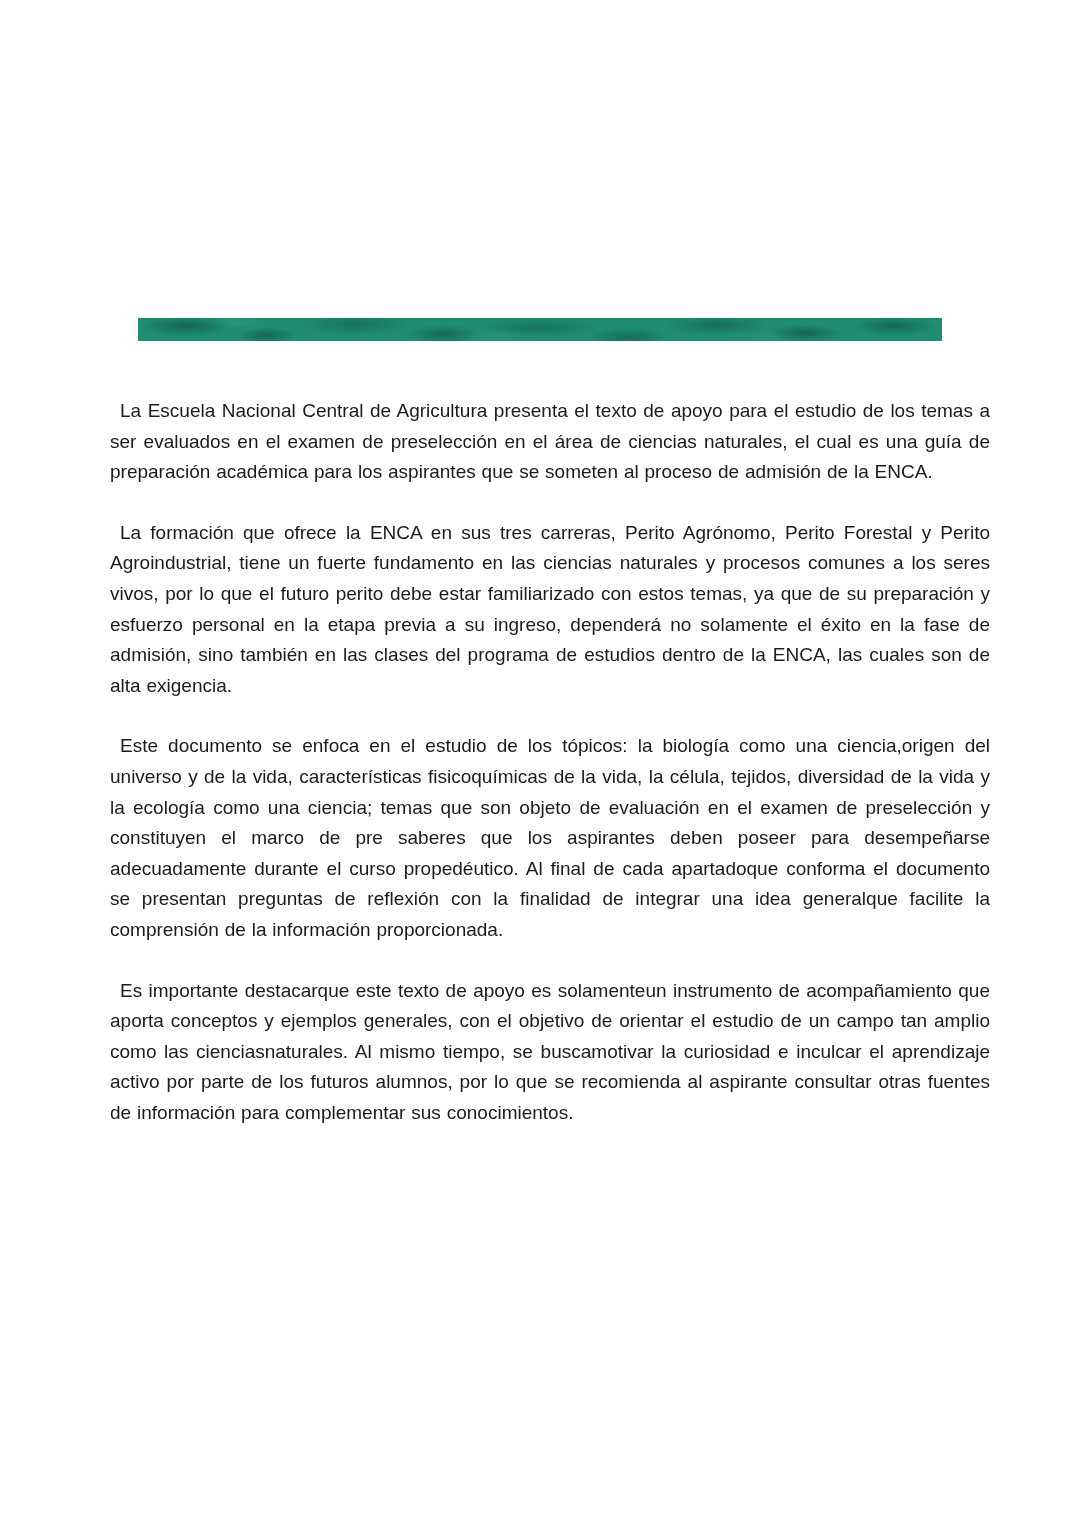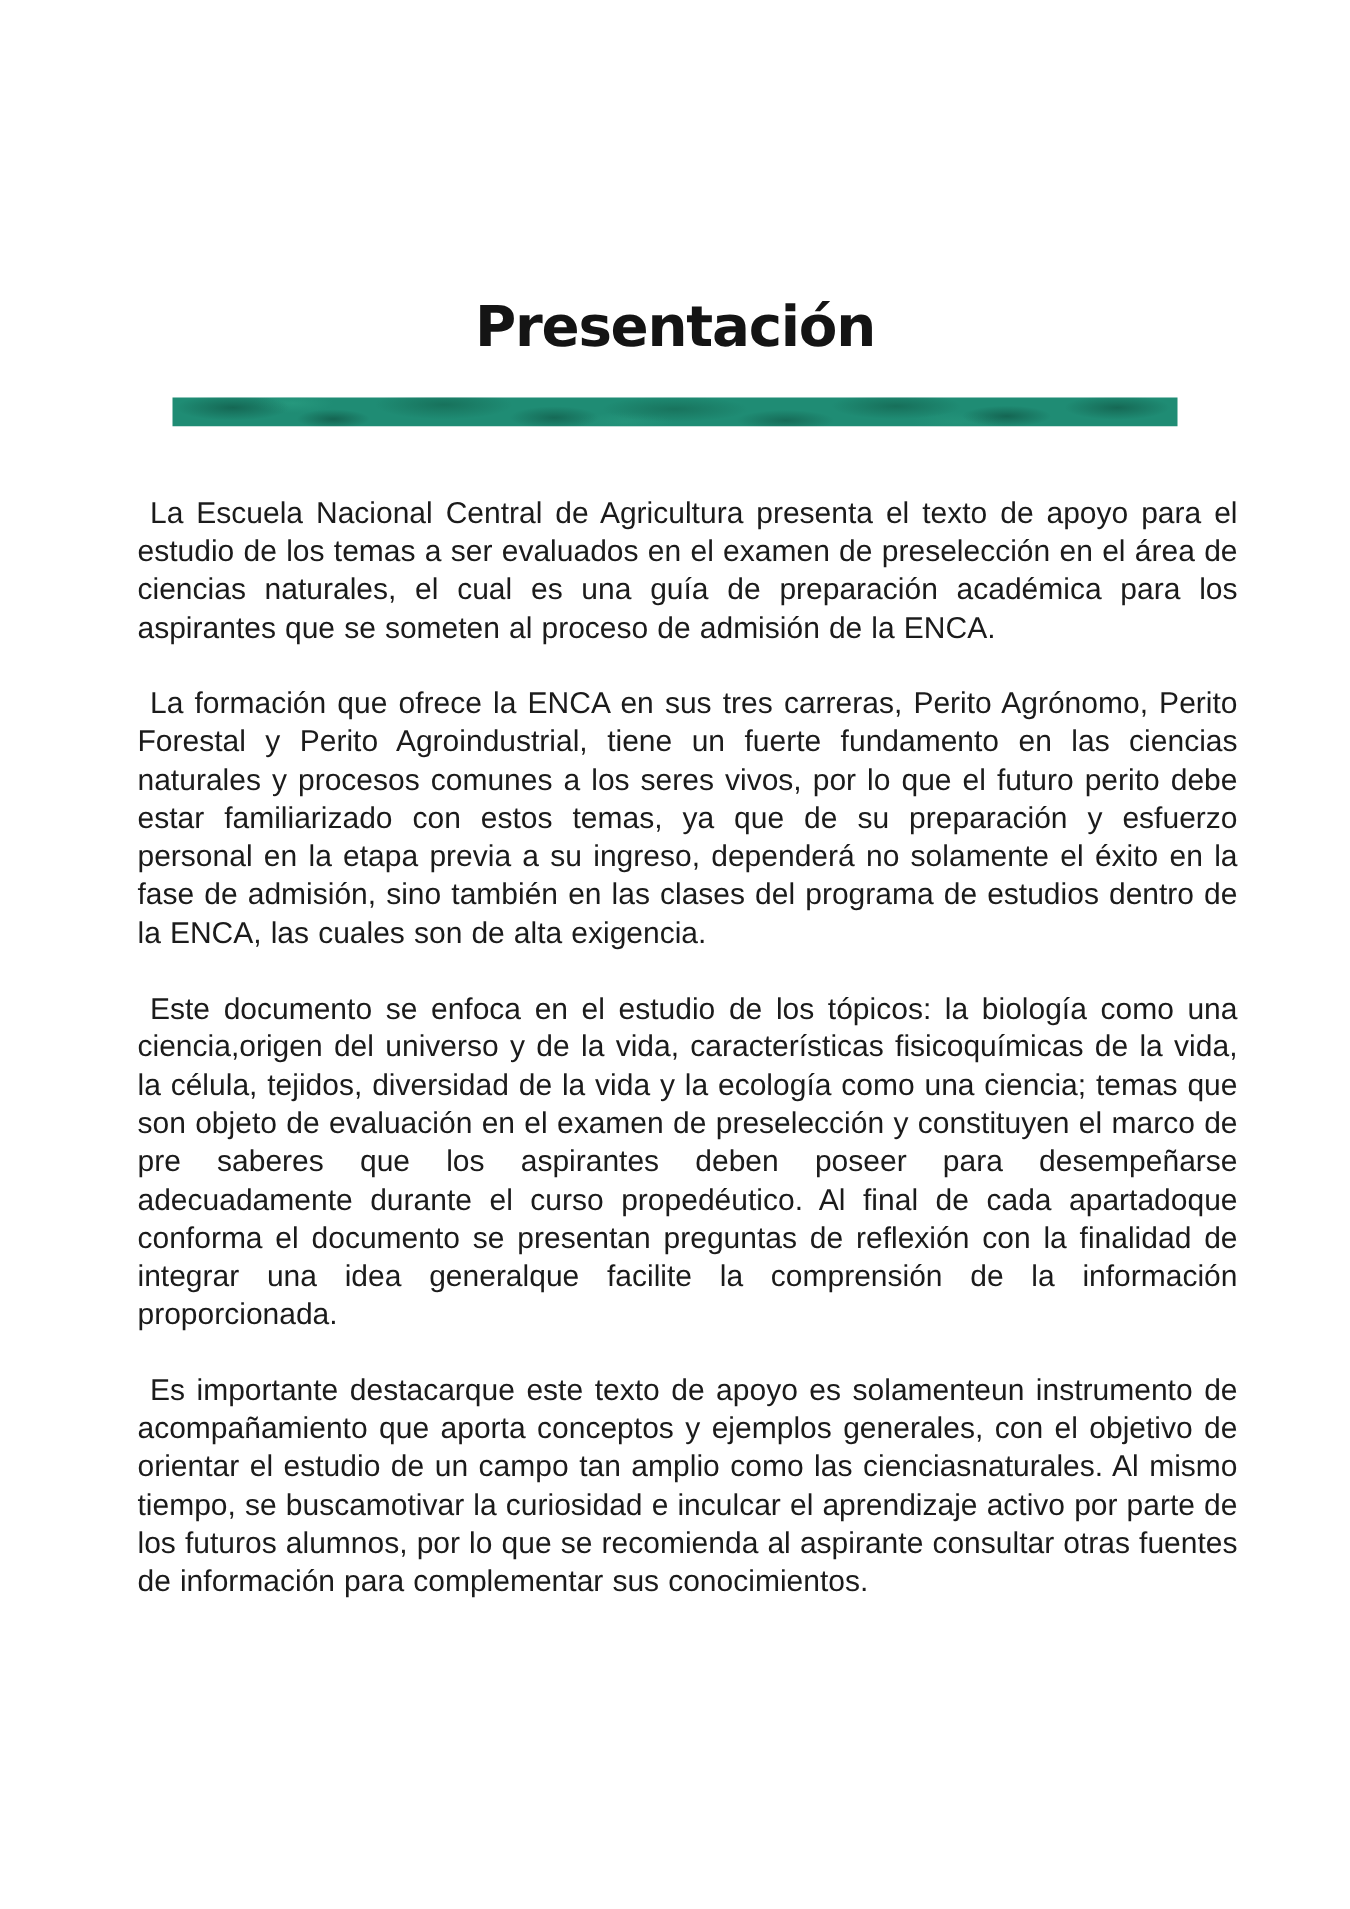--- a/index.html
+++ b/index.html
@@ -51,34 +51,33 @@
       radial-gradient(ellipse 55px 12px at 78% 85%, rgba(44, 160, 132, 0.35), transparent 65%);
   }
   .content {
     position: absolute;
     top: 396px;
     left: 110px;
     width: 880px;
   }
   .para {
     margin: 0 0 30px 0;
-    font-size: 24px;
+    font-size: 19px;
     line-height: 30.6px;
     text-align: justify;
     text-indent: 10px;
     color: #1b1b1b;
     word-spacing: 0.6px;
   }
 </style>
 </head>
 <body>
 
 <div class="page">
 
-  <h1 class="title">Presentación</h1>
 
   <div class="accent-bar" style="background-color: rgb(31, 140, 116);"></div>
 
   <div class="content">
     <p class="para">La Escuela Nacional Central de Agricultura presenta el texto de apoyo para el estudio de los temas a ser evaluados en el examen de preselección en el área de ciencias naturales, el cual es una guía de preparación académica para los aspirantes que se someten al proceso de admisión de la ENCA.</p>
     <p class="para">La formación que ofrece la ENCA en sus tres carreras, Perito Agrónomo, Perito Forestal y Perito Agroindustrial, tiene un fuerte fundamento en las ciencias naturales y procesos comunes a los seres vivos, por lo que el futuro perito debe estar familiarizado con estos temas, ya que de su preparación y esfuerzo personal en la etapa previa a su ingreso, dependerá no solamente el éxito en la fase de admisión, sino también en las clases del programa de estudios dentro de la ENCA, las cuales son de alta exigencia.</p>
     <p class="para">Este documento se enfoca en el estudio de los tópicos: la biología como una ciencia,origen del universo y de la vida, características fisicoquímicas de la vida, la célula, tejidos, diversidad de la vida y la ecología como una ciencia; temas que son objeto de evaluación en el examen de preselección y constituyen el marco de pre saberes que los aspirantes deben poseer para desempeñarse adecuadamente durante el curso propedéutico. Al final de cada apartadoque conforma el documento se presentan preguntas de reflexión con la finalidad de integrar una idea generalque facilite la comprensión de la información proporcionada.</p>
     <p class="para">Es importante destacarque este texto de apoyo es solamenteun instrumento de acompañamiento que aporta conceptos y ejemplos generales, con el objetivo de orientar el estudio de un campo tan amplio como las cienciasnaturales. Al mismo tiempo, se buscamotivar la curiosidad e inculcar el aprendizaje activo por parte de los futuros alumnos, por lo que se recomienda al aspirante consultar otras fuentes de información para complementar sus conocimientos.</p>
   </div>
 

